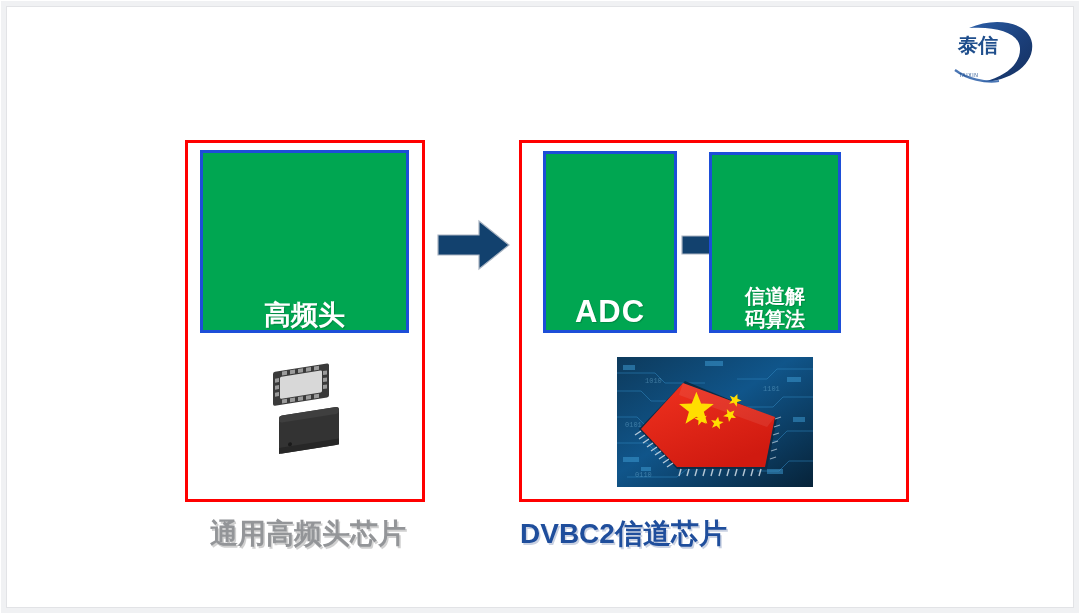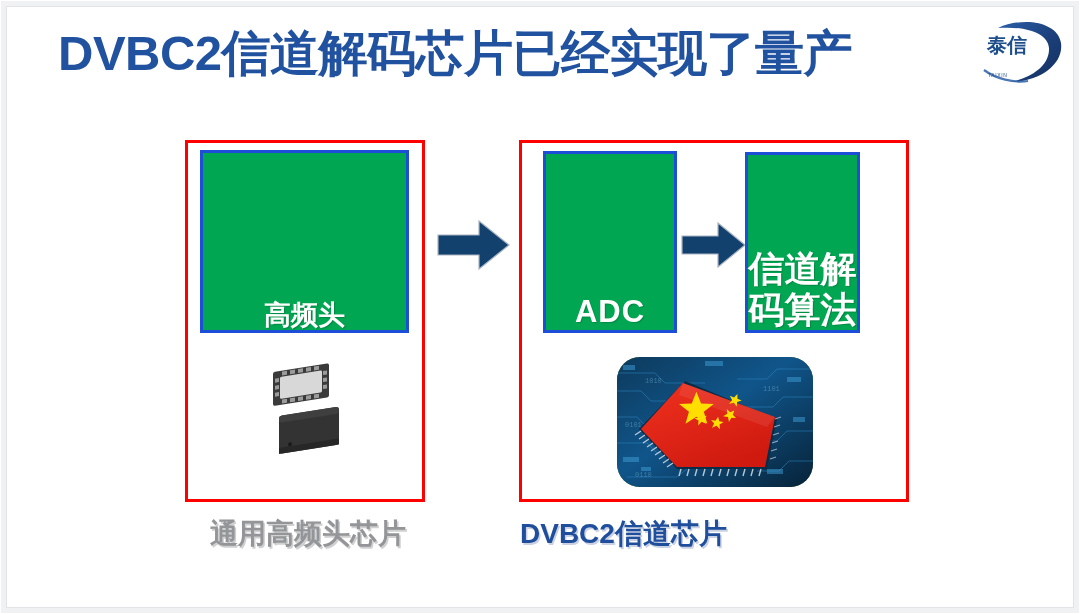--- a/index.html
+++ b/index.html
@@ -45,21 +45,21 @@
     font-size: 49px;
     font-weight: bold;
     color: #21529F;
     letter-spacing: -0.5px;
     white-space: nowrap;
   }
 
   
   #logo {
     position: absolute;
-    right: 12px;
+    right: 41px;
     top: 12px;
     width: 92px;
     height: 78px;
   }
 
   
   .panel {
     position: absolute;
     border: 3px solid #FF0000;
     box-sizing: border-box;
@@ -86,22 +86,22 @@
   #box-tuner {
     left: 200px; top: 150px; width: 209px; height: 183px;
     font-size: 27px;
   }
   #box-adc {
     left: 543px; top: 151px; width: 134px; height: 182px;
     font-size: 31px;
     letter-spacing: 1px;
   }
   #box-algo {
-    left: 745px; top: 152px; width: 115px; height: 181px;
-    font-size: 36px;
+    left: 709px; top: 152px; width: 132px; height: 181px;
+    font-size: 20px;
   }
 
   
   .arrow {
     position: absolute;
   }
   #arrow-1 { left: 437px; top: 218px; width: 74px; height: 54px; }
   #arrow-2 { left: 681px; top: 220px; width: 66px; height: 50px; }
 
   
@@ -113,21 +113,20 @@
     overflow: hidden;
   }
 
   
   #flag-photo {
     position: absolute;
     left: 617px; top: 357px;
     width: 196px; height: 130px;
     overflow: hidden;
     background: #4d7c0f;
-    border-radius: 23px;
   }
 
   
   .caption {
     position: absolute;
     font-size: 28px;
     font-weight: bold;
     white-space: nowrap;
     line-height: 52px;
   }
@@ -144,21 +143,20 @@
     text-shadow: 1.5px 1.5px 0 rgba(40,70,140,0.25);
   }
 </style>
 </head>
 <body>
 
 <div id="slide">
 
   <div id="frame-border"></div>
 
-  <div id="title">DVBC2信道解码芯片已经实现了量产</div>
 
   <div id="logo">
     <svg viewBox="0 0 92 78" width="92" height="78" xmlns="http://www.w3.org/2000/svg">
       <defs>
         <linearGradient id="swooshGrad" x1="0" y1="0" x2="1" y2="1">
           <stop offset="0%" stop-color="#2B5FA8"></stop>
           <stop offset="55%" stop-color="#1B3F7A"></stop>
           <stop offset="100%" stop-color="#142F5E"></stop>
         </linearGradient>
       </defs>

